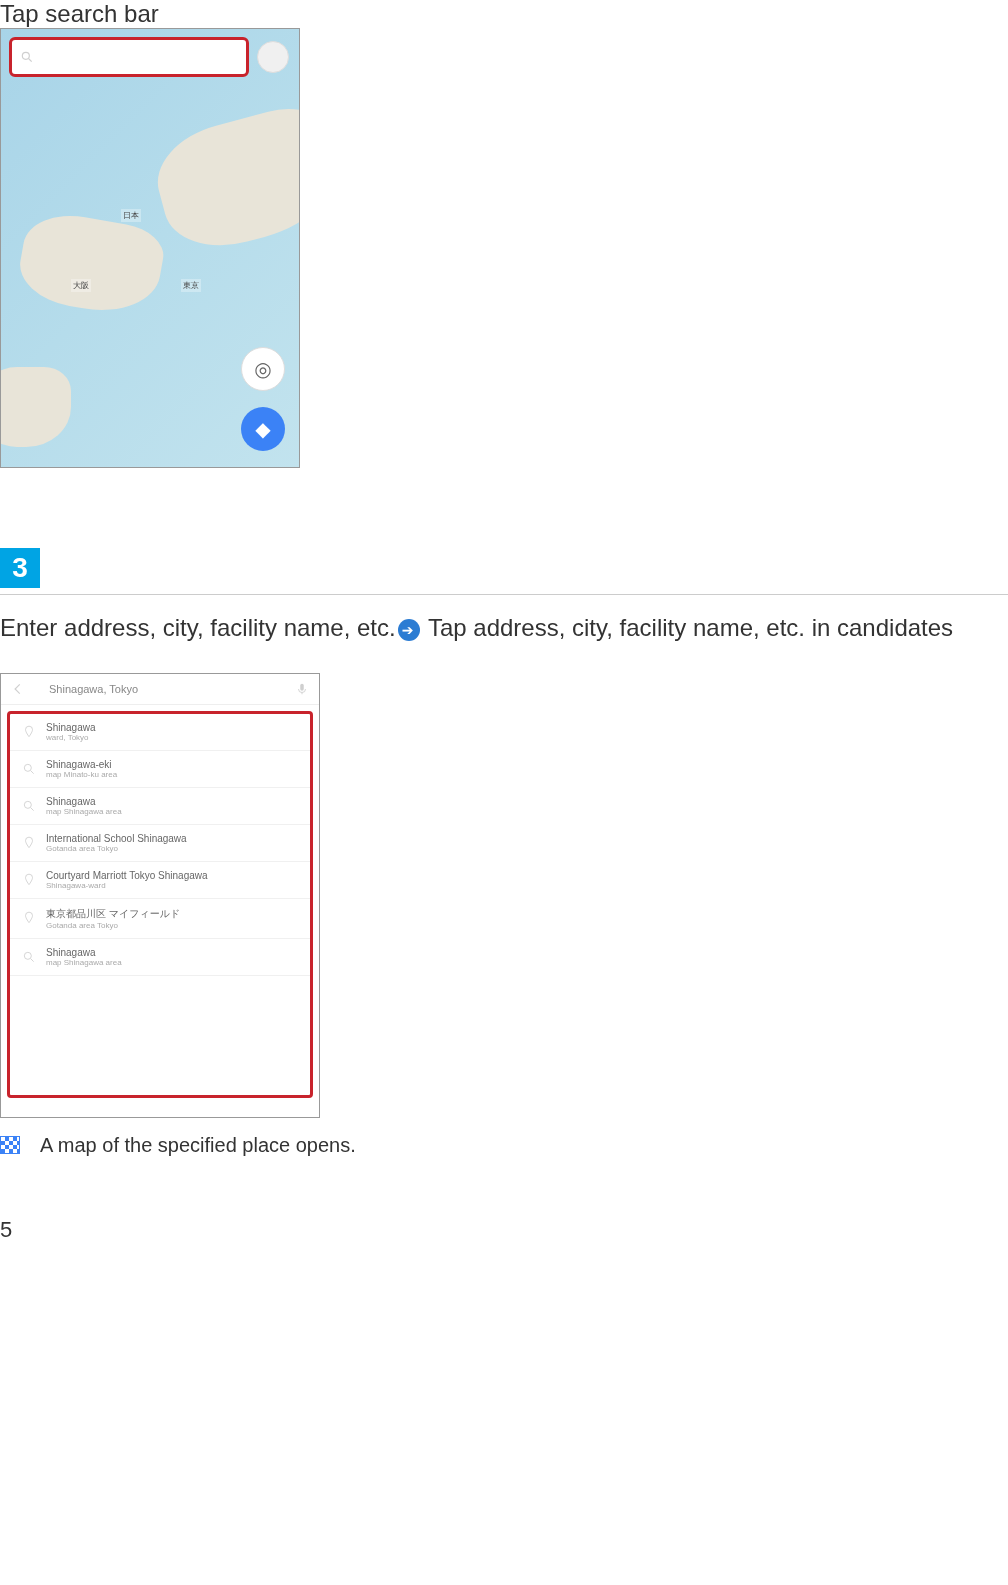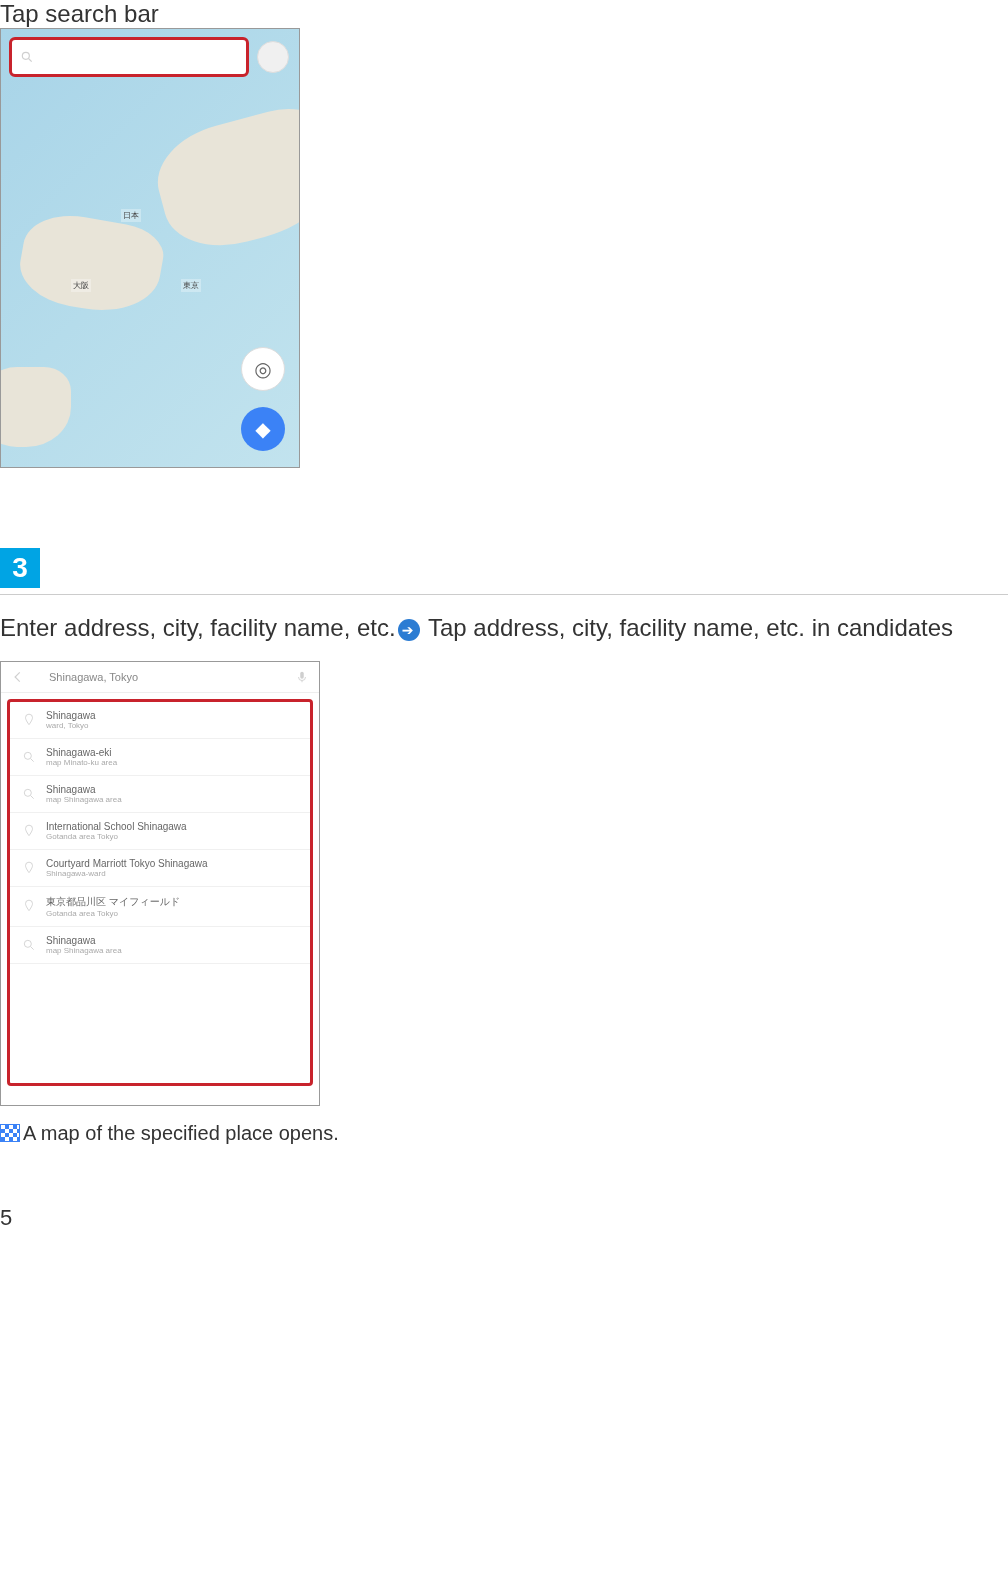--- a/index.html
+++ b/index.html
@@ -120,21 +120,21 @@
     }
     .divider {
       border: none;
       border-top: 1px solid #ccc;
       margin: 2px 0 16px 0;
     }
     .instruction-line {
       font-size: 24px;
       color: #333;
       line-height: 1.4;
-      margin-bottom: 4px;
+      margin-bottom: 16px;
     }
     .arrow-icon {
       display: inline-block;
       width: 22px;
       height: 22px;
       background: #2b7cd3;
       border-radius: 50%;
       vertical-align: middle;
       position: relative;
       margin: 0 2px;
@@ -200,21 +200,21 @@
       font-size: 8px;
       color: #aaa;
       filter: blur(0.6px);
       white-space: nowrap;
     }
     .result-line {
       font-size: 20px;
       color: #333;
       display: flex;
       align-items: center;
-      gap: 3px;
+      gap: 20px;
       margin-bottom: 60px;
     }
     .flag-icon {
       display: inline-block;
       width: 20px;
       height: 18px;
       background:
         repeating-conic-gradient(#3b82f6 0 25%, #fff 0 50%) 0 0/8px 8px;
       border: 1px solid #3b82f6;
     }

